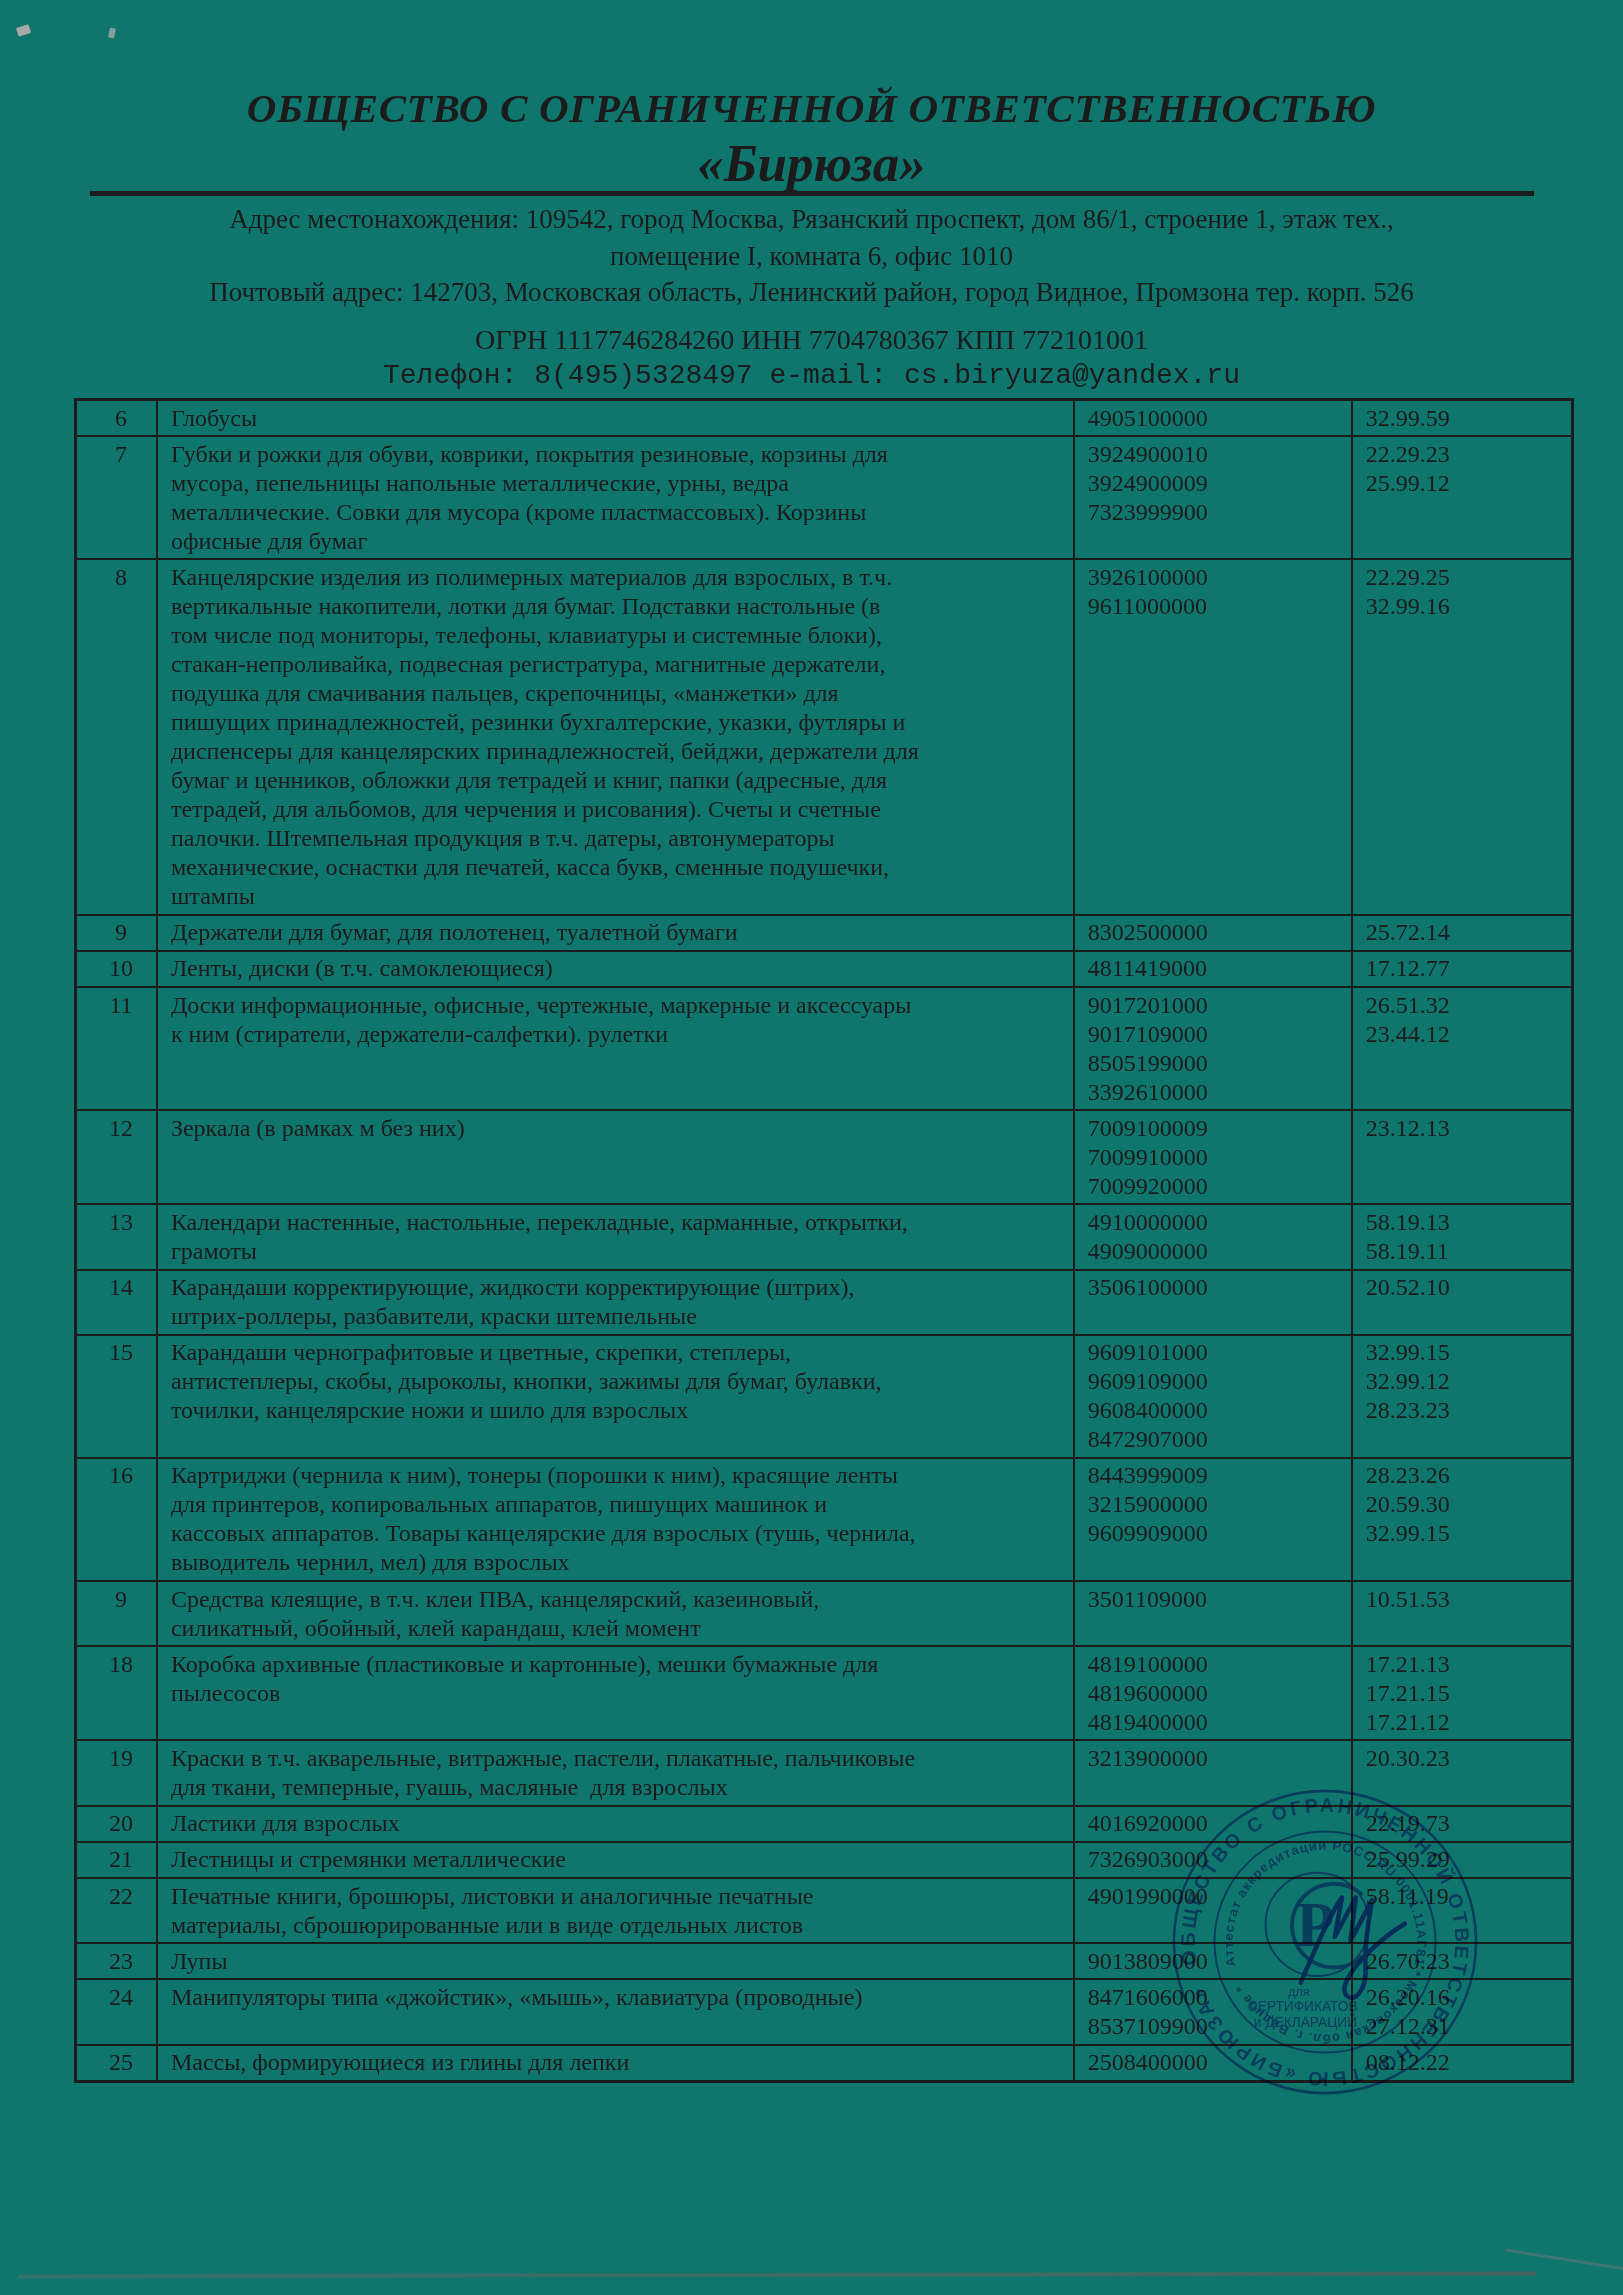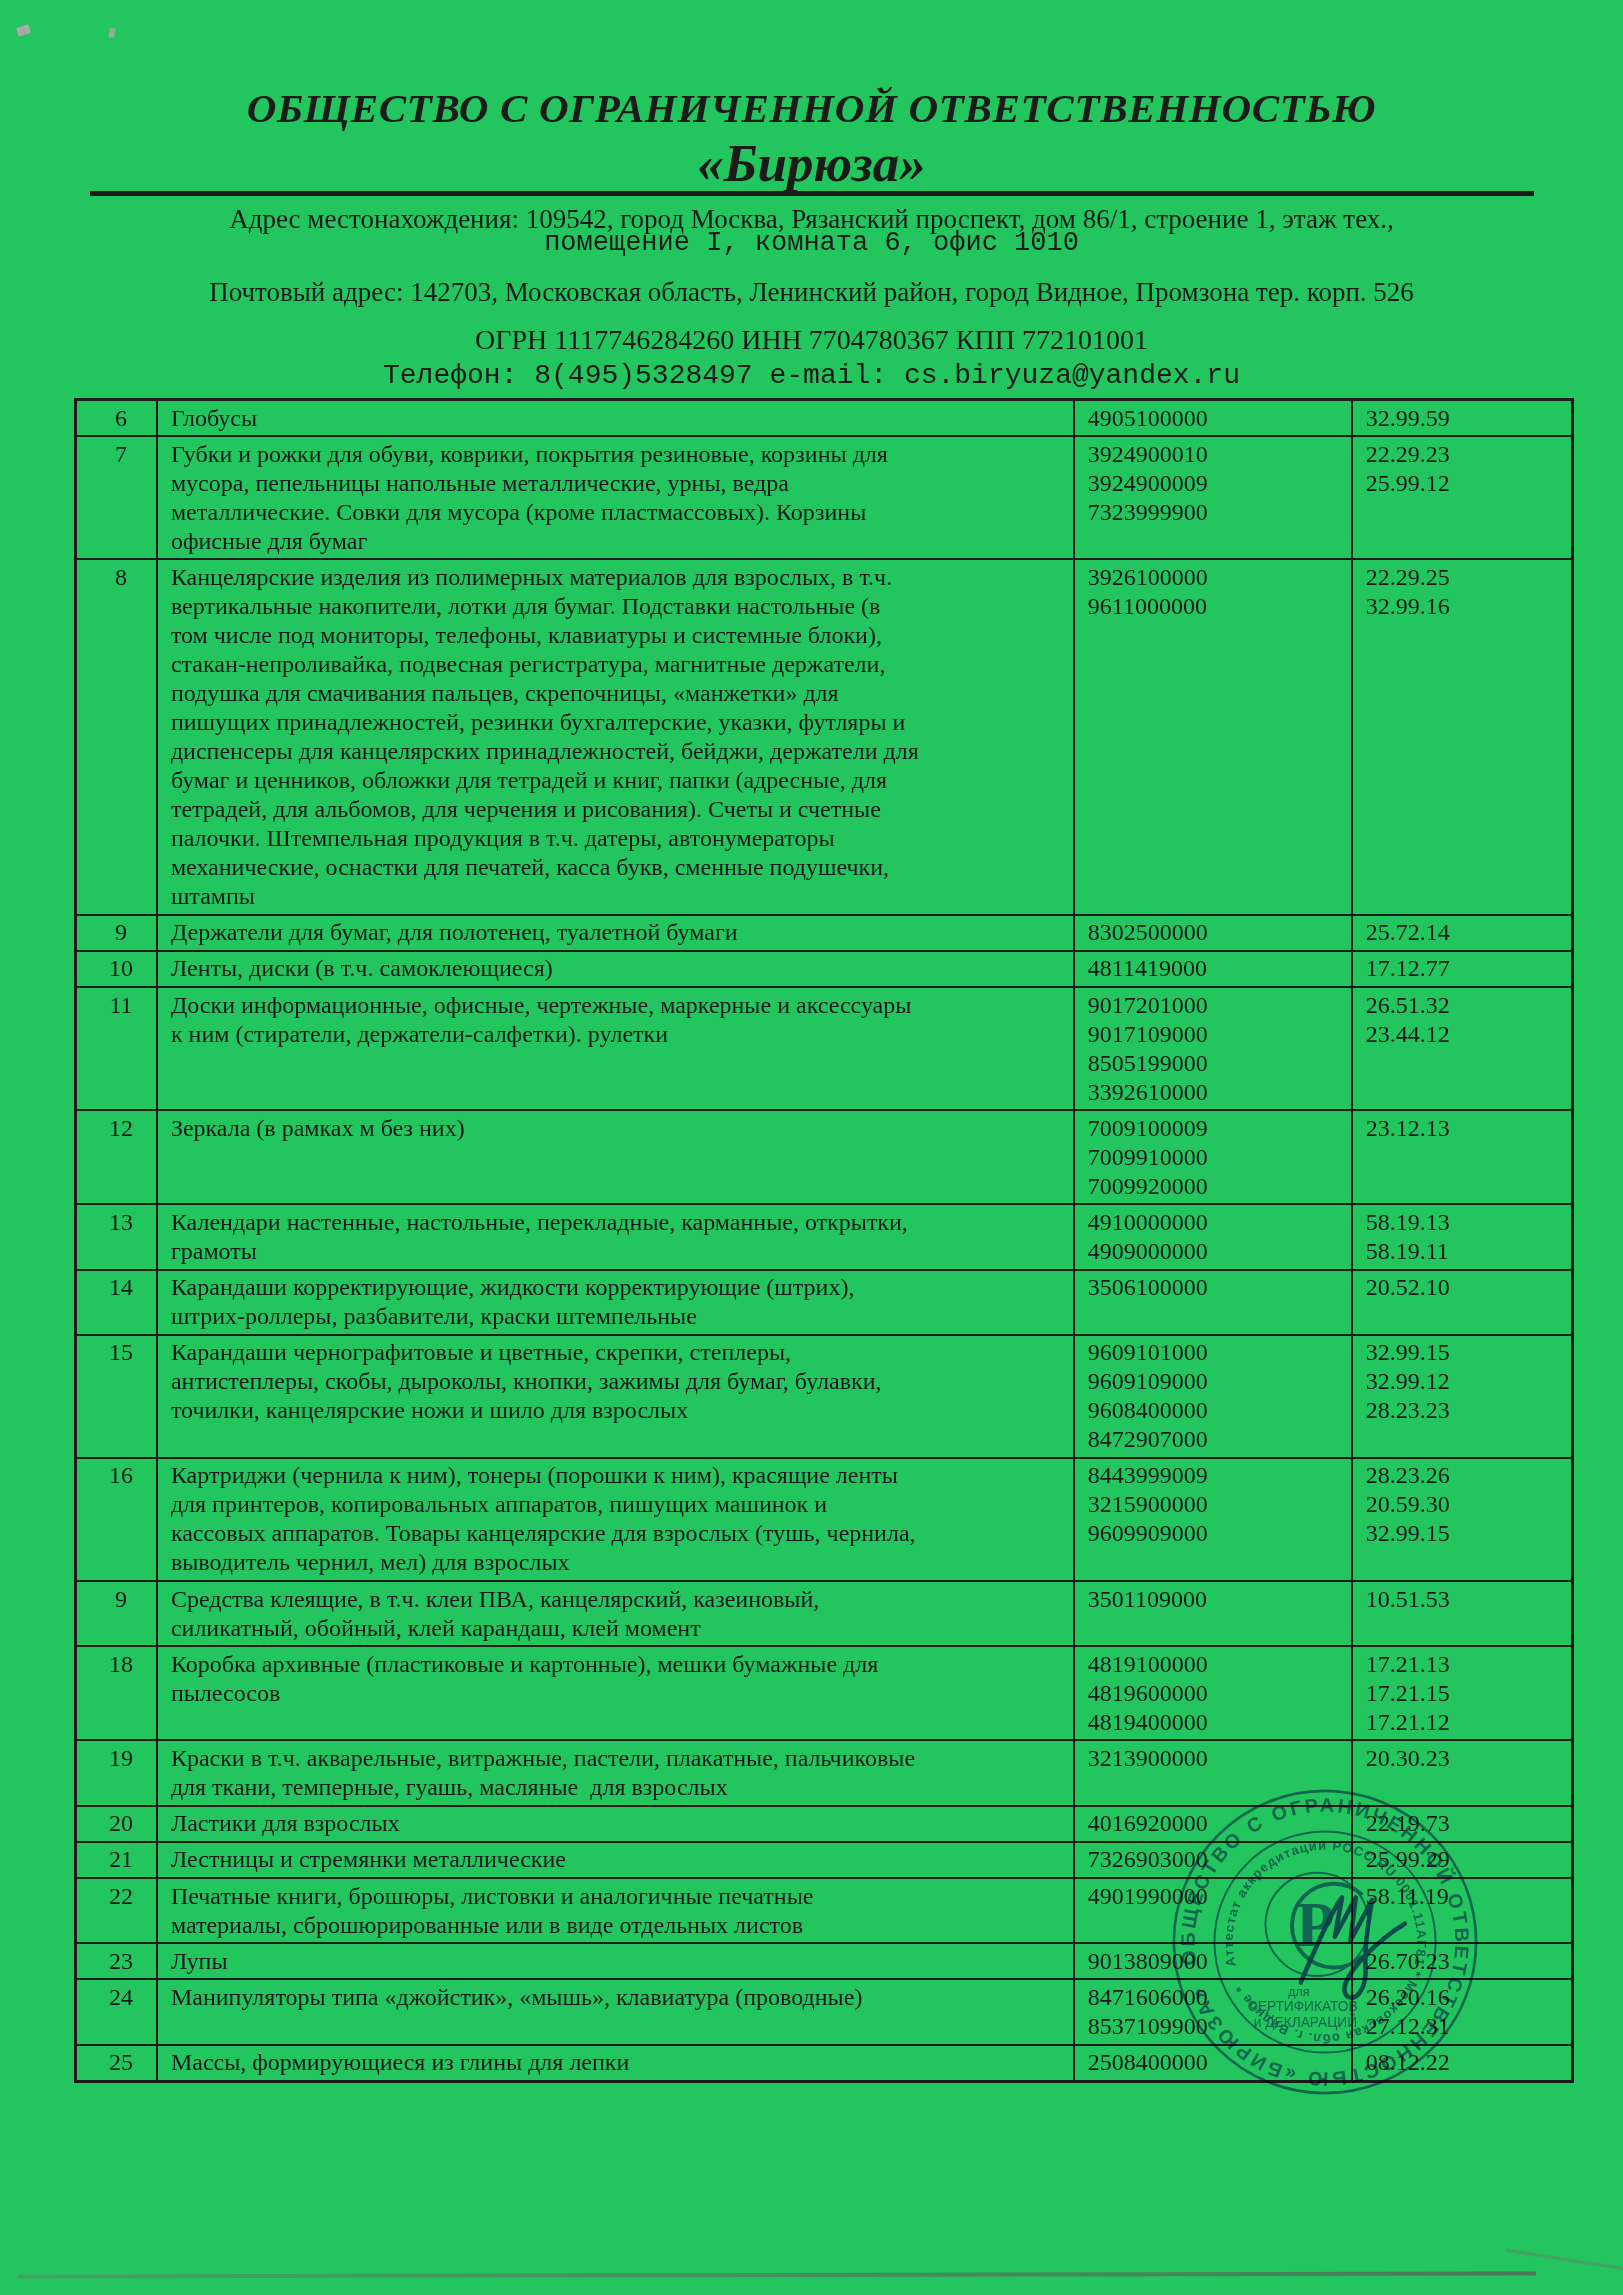--- a/index.html
+++ b/index.html
@@ -1,20 +1,20 @@
 <!DOCTYPE html>
 <html style="font-size:10.5px"><head>
 <meta charset="utf-8">
 <style>
   html,body{margin:0;padding:0;background:#e9e9e6;}
   .page{
     position:relative;
     width:1623px;height:2295px;
     margin:0 auto;
-    background:#22c55e;
+    background:#0f766e;
     overflow:hidden;
     font-family:"Liberation Serif","DejaVu Serif",serif;
     color:#1b1b1b;
   }
   .artifact{position:absolute;background:#a8a8a6;border-radius:1.3px;}
   .a1{left:17px;top:26px;width:13px;height:8.5px;transform:rotate(-18deg);}
   .a2{left:109px;top:27.5px;width:5.9px;height:9.8px;transform:rotate(12deg);opacity:.8;}
 
   .title-line1{
     position:absolute;left:0;top:84px;width:100%;
@@ -25,21 +25,21 @@
     position:absolute;left:0;top:133px;width:100%;
     text-align:center;font-size:53px;font-weight:700;font-style:italic;white-space:pre;
   }
   .title-rule{
     position:absolute;left:90px;top:191px;width:1444px;height:4.6px;
     background:#1c1c1c;
   }
   .addr{position:absolute;left:92px;width:1439px;text-align:center;
         font-size:27px;white-space:pre;}
   .addr-1{top:204px;}
-  .addr-2{top:228px;font-family:Liberation Mono, monospace;}
+  .addr-2{top:241px;}
   .addr-3{top:277px;}
   .reg-line{position:absolute;left:92px;top:324px;width:1439px;text-align:center;font-size:28px;white-space:pre;}
   .contact-line{position:absolute;left:92px;top:360px;width:1439px;text-align:center;font-size:28px;white-space:pre;font-family:Liberation Mono, monospace;}
 
   table.goods{
     position:absolute;left:74px;top:398px;
     border-collapse:collapse;table-layout:fixed;
     width:1444px;
     font-size:24px;line-height:29px;
   }

